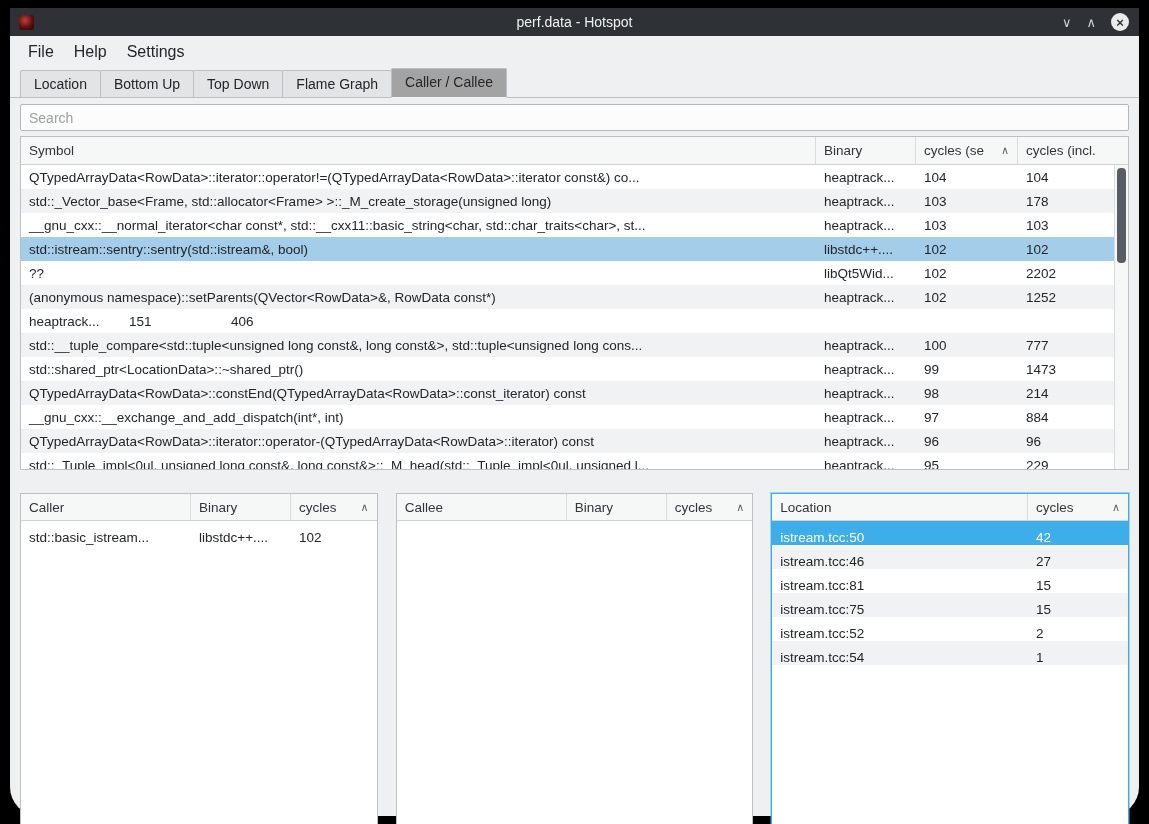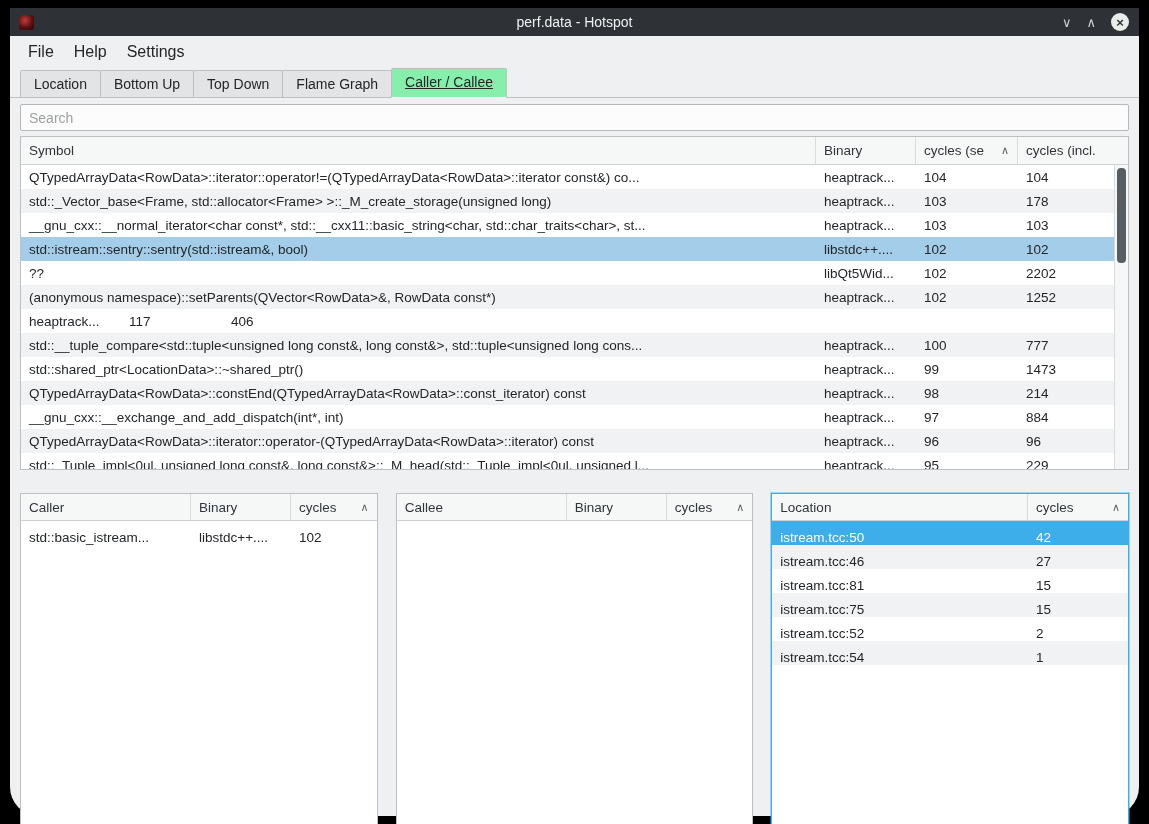--- a/index.html
+++ b/index.html
@@ -42,22 +42,22 @@
   .tabbar{
     height:30px; flex:none; display:flex; align-items:flex-end;
     padding:0 0 0 10px; border-bottom:1px solid #bcc0c2;
   }
   .tab{
     padding:5px 13px 5px; font-size:14px; background:#e2e4e5;
     border:1px solid #bcc0c2; border-bottom:none; margin-right:-1px;
     border-radius:2px 2px 0 0; white-space:nowrap;
   }
   .tab.active{
-    background:#86efac; margin-bottom:-1px; padding-bottom:7px;
-    border-bottom:1px solid #f4f5f5; position:relative; z-index:2;text-decoration:underline;
+    background:#a3a3a3; margin-bottom:-1px; padding-bottom:7px;
+    border-bottom:1px solid #f4f5f5; position:relative; z-index:2;
   }
   
   .search-wrap{ padding:6px 10px 5px; flex:none; }
   .search-input{
     width:100%; height:27px; border:1px solid #b4b8ba; border-radius:2px;
     background:#fcfcfc; padding:0 8px; font-size:14px; color:#232629;
     font-family:inherit; outline:none;
   }
   .search-input::placeholder{ color:#9da0a2; }
   
@@ -199,21 +199,21 @@
           <div class="cell col-incl">2202</div>
         </div>
         <div class="row alt">
           <div class="cell col-symbol">(anonymous namespace)::setParents(QVector&lt;RowData&gt;&amp;, RowData const*)</div>
           <div class="cell col-binary">heaptrack...</div>
           <div class="cell col-self">102</div>
           <div class="cell col-incl">1252</div>
         </div>
         <div class="row">
           <div class="cell col-binary">heaptrack...</div>
-          <div class="cell col-self">117</div>
+          <div class="cell col-self">151</div>
           <div class="cell col-incl">406</div>
         </div>
         <div class="row alt">
           <div class="cell col-symbol">std::__tuple_compare&lt;std::tuple&lt;unsigned long const&amp;, long const&amp;&gt;, std::tuple&lt;unsigned long cons...</div>
           <div class="cell col-binary">heaptrack...</div>
           <div class="cell col-self">100</div>
           <div class="cell col-incl">777</div>
         </div>
         <div class="row">
           <div class="cell col-symbol">std::shared_ptr&lt;LocationData&gt;::~shared_ptr()</div>

